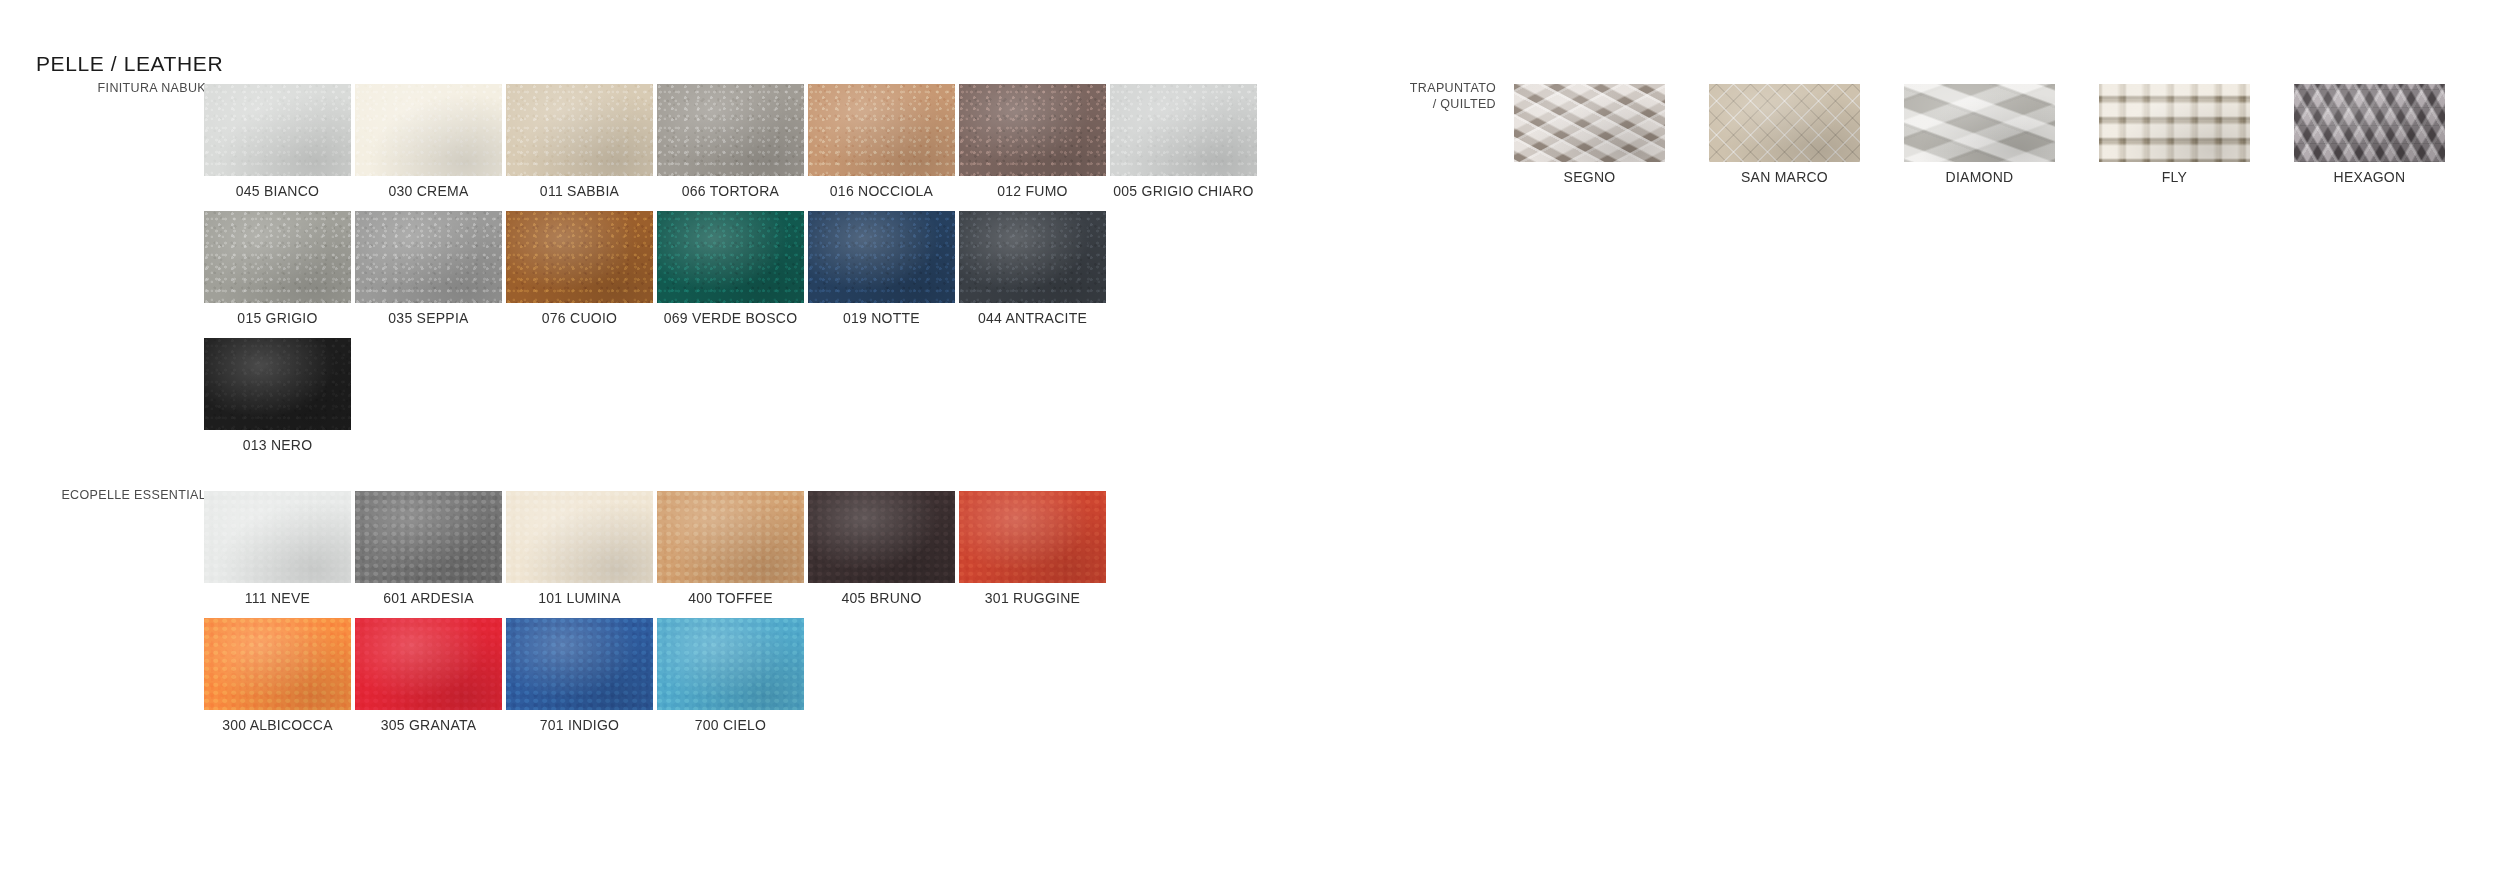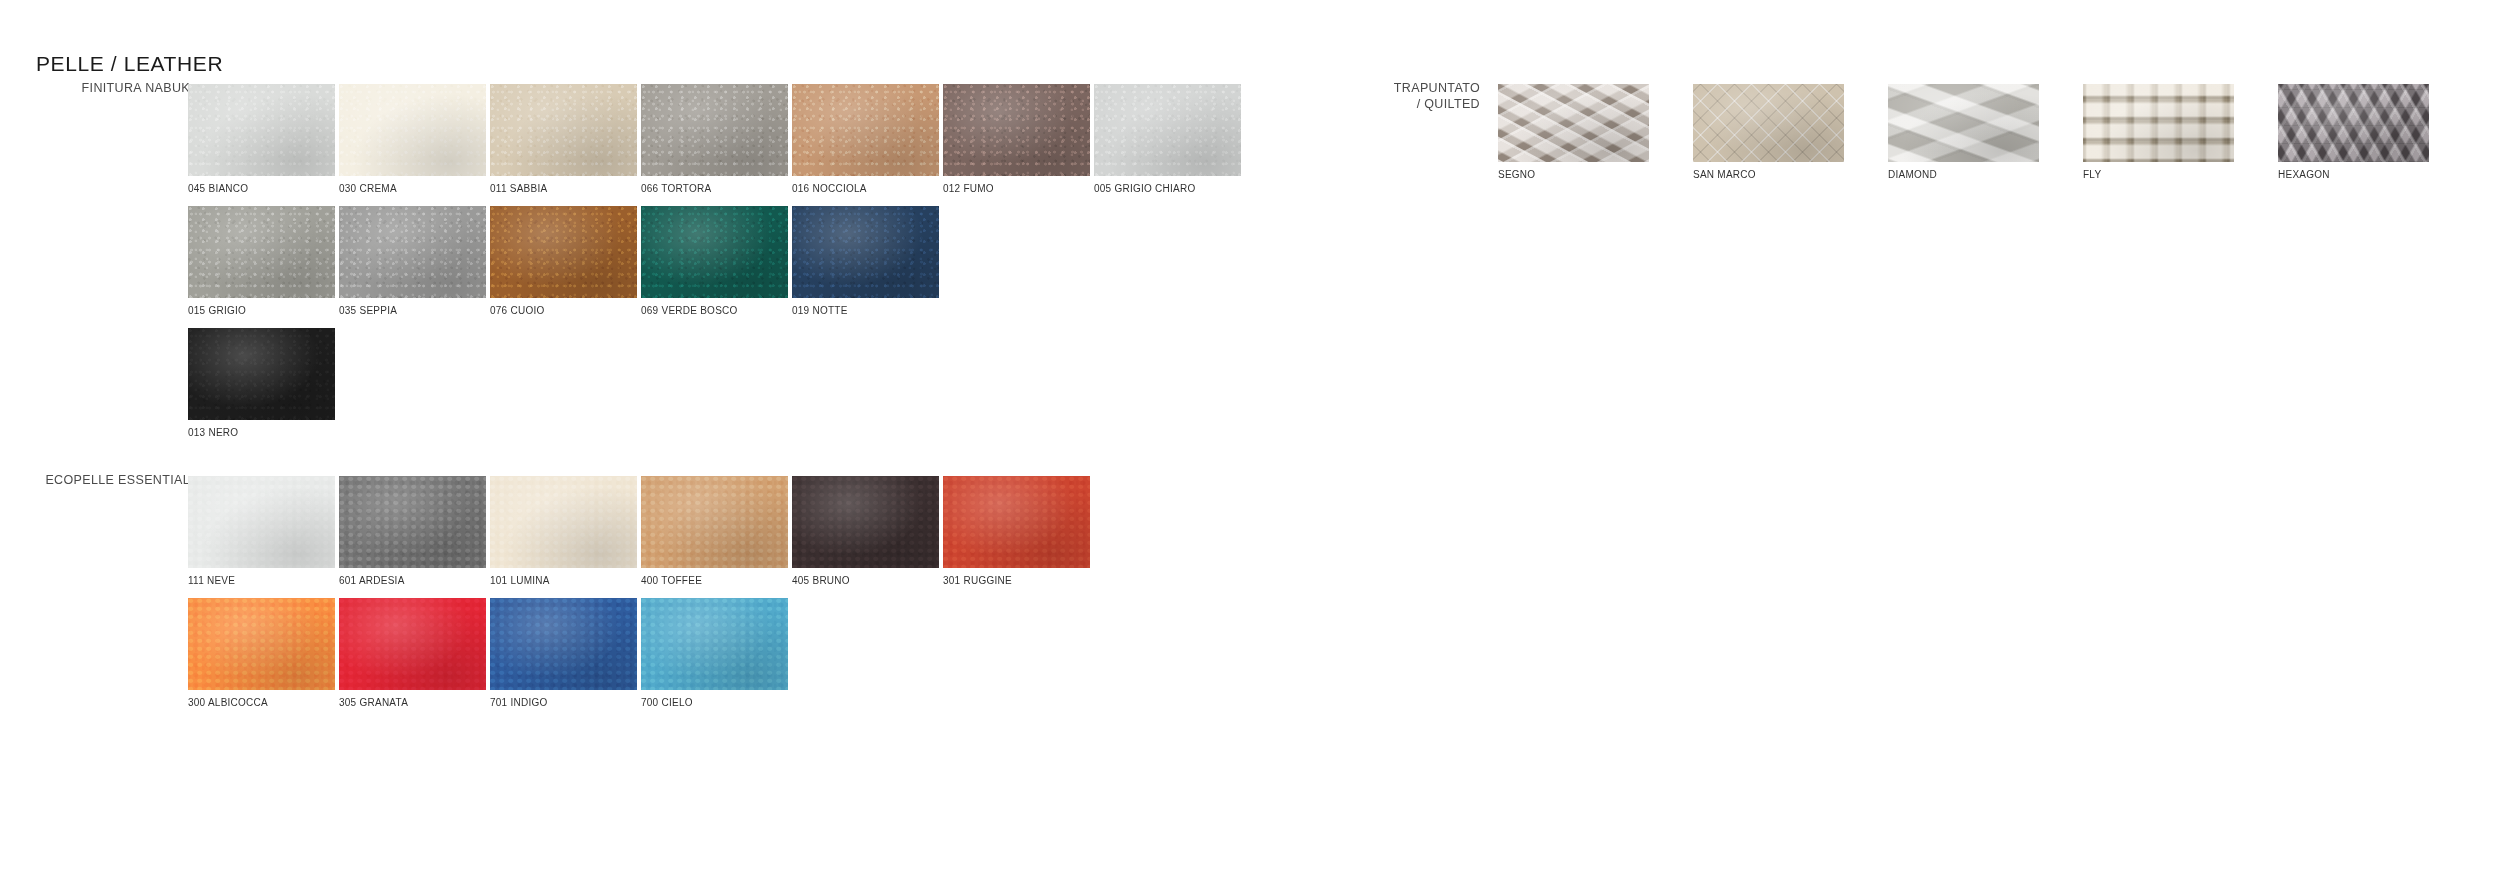--- a/index.html
+++ b/index.html
@@ -28,21 +28,21 @@
     position:absolute;
     left:0; top:84px;
     width:1300px;
   }
   .right-panel{
     position:absolute;
     left:1350px; top:84px;
     width:1150px;
   }
 
-  .group{ position:relative; }
+  .group{ position:relative;margin-left:16px; }
 
   .group-label{
     position:absolute;
     text-align:right;
     font-size:12.5px;
     letter-spacing:.35px;
     color:#4a4a4a;
     line-height:16px;
     white-space:pre-line;
   }
@@ -73,25 +73,26 @@
     inset:0;
     opacity:.55;
     mix-blend-mode:overlay;
   }
   .chip .shade{
     position:absolute;
     inset:0;
   }
 
   .swatch-label{
-    font-size:10px;
+    font-size:14px;
     letter-spacing:.25px;
     color:#313131;
     margin-top:7px;
     white-space:nowrap;
+    text-align:center;
   }
 
   
   .quilt-cell{
     width:151px;
     margin-right:44px;
   }
   .quilt-cell .chip{
     width:151px;
     height:78px;
@@ -247,20 +248,27 @@
             </div>
             <div class="swatch-label">069 VERDE BOSCO</div>
           </div>
           <div class="swatch-cell">
             <div class="chip" style="background-color: rgb(38, 64, 95);">
               <div class="grain grain-nabuk"></div>
               <div class="shade shade-soft"></div>
             </div>
             <div class="swatch-label">019 NOTTE</div>
           </div>
+          <div class="swatch-cell">
+            <div class="chip" style="background-color: rgb(58, 63, 69);">
+              <div class="grain grain-nabuk"></div>
+              <div class="shade shade-soft"></div>
+            </div>
+            <div class="swatch-label">044 ANTRACITE</div>
+          </div>
         </div>
         <div class="swatch-row">
           <div class="swatch-cell">
             <div class="chip" style="background-color: rgb(29, 29, 29);">
               <div class="grain grain-nabuk"></div>
               <div class="shade shade-soft"></div>
             </div>
             <div class="swatch-label">013 NERO</div>
           </div>
         </div>

